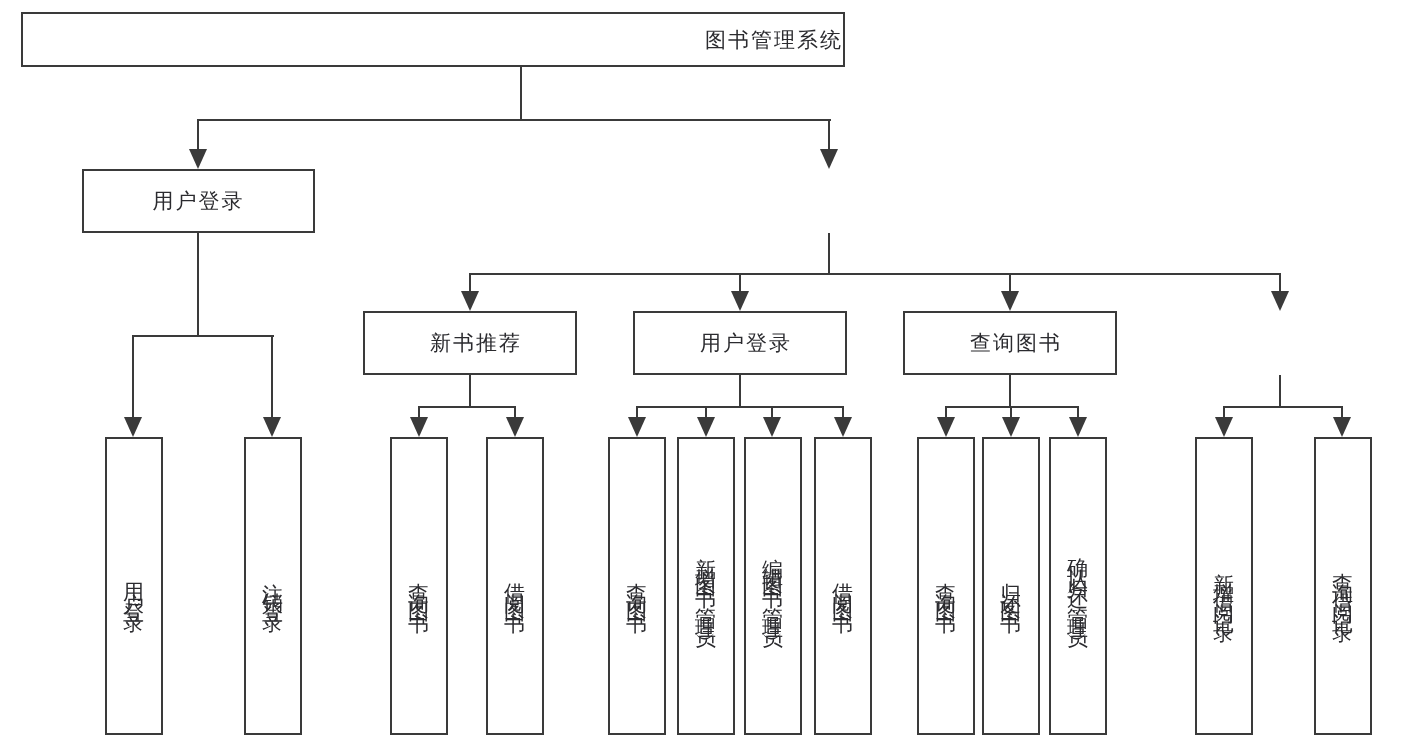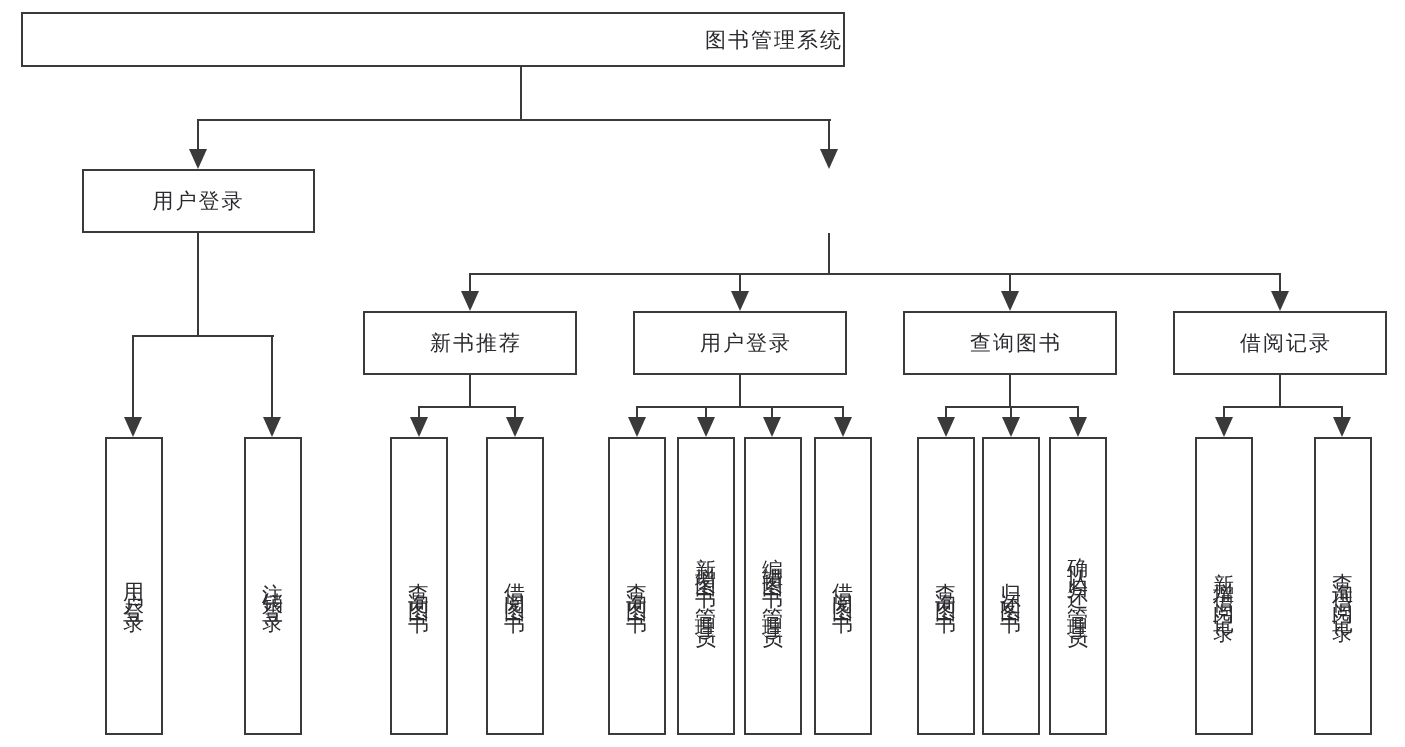--- a/index.html
+++ b/index.html
@@ -139,23 +139,20 @@
 
   <div class="box lv3 lv3-a">
     <span class="hlabel">新书推荐</span>
   </div>
   <div class="box lv3 lv3-b">
     <span class="hlabel">用户登录</span>
   </div>
   <div class="box lv3 lv3-c">
     <span class="hlabel">查询图书</span>
   </div>
-  <div class="box lv3 lv3-d">
-    <span class="hlabel">借阅记录</span>
-  </div>
 
   <div class="line" style="left:469px; top:375px; width:2px; height:32px;"></div>
   <div class="line" style="left:418px; top:406px; width:98px; height:2px;"></div>
   <div class="line" style="left:418px; top:406px; width:2px; height:13px;"></div>
   <div class="arrow" style="left:410px; top:417px;"></div>
   <div class="line" style="left:514px; top:406px; width:2px; height:13px;"></div>
   <div class="arrow" style="left:506px; top:417px;"></div>
 
   <div class="line" style="left:739px; top:375px; width:2px; height:32px;"></div>
   <div class="line" style="left:636px; top:406px; width:208px; height:2px;"></div>

